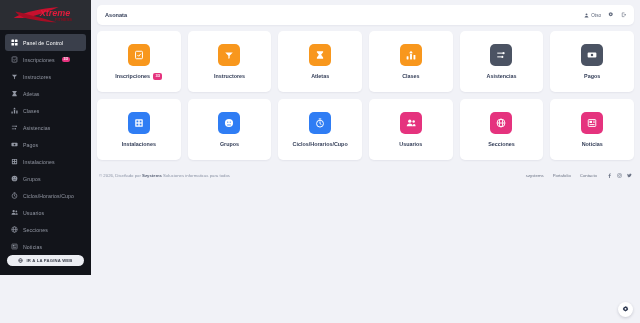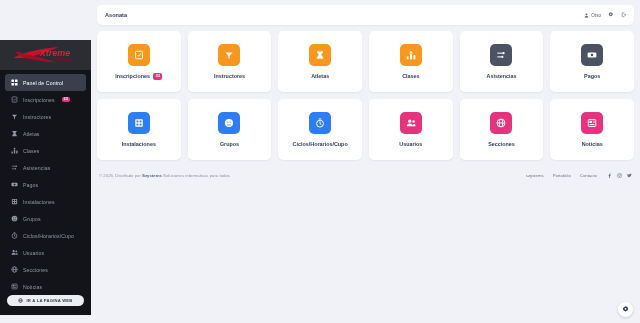--- a/index.html
+++ b/index.html
@@ -11,21 +11,20 @@
   }
   .app { display: flex; width: 640px; height: 323px; }
 
   
   .sidebar {
     width: 91px; height: 275px;
     background: #12141a;
     display: flex; flex-direction: column;
     position: relative;
     flex-shrink: 0;
-    margin-top: 40px;
   }
   .logo-wrap {
     height: 30px;
     display: flex; align-items: center; justify-content: center;
     background: #2b2d33;
     flex-shrink: 0;
   }
   .logo-svg { display: block; }
   .nav {
     flex: 1 1 auto;

